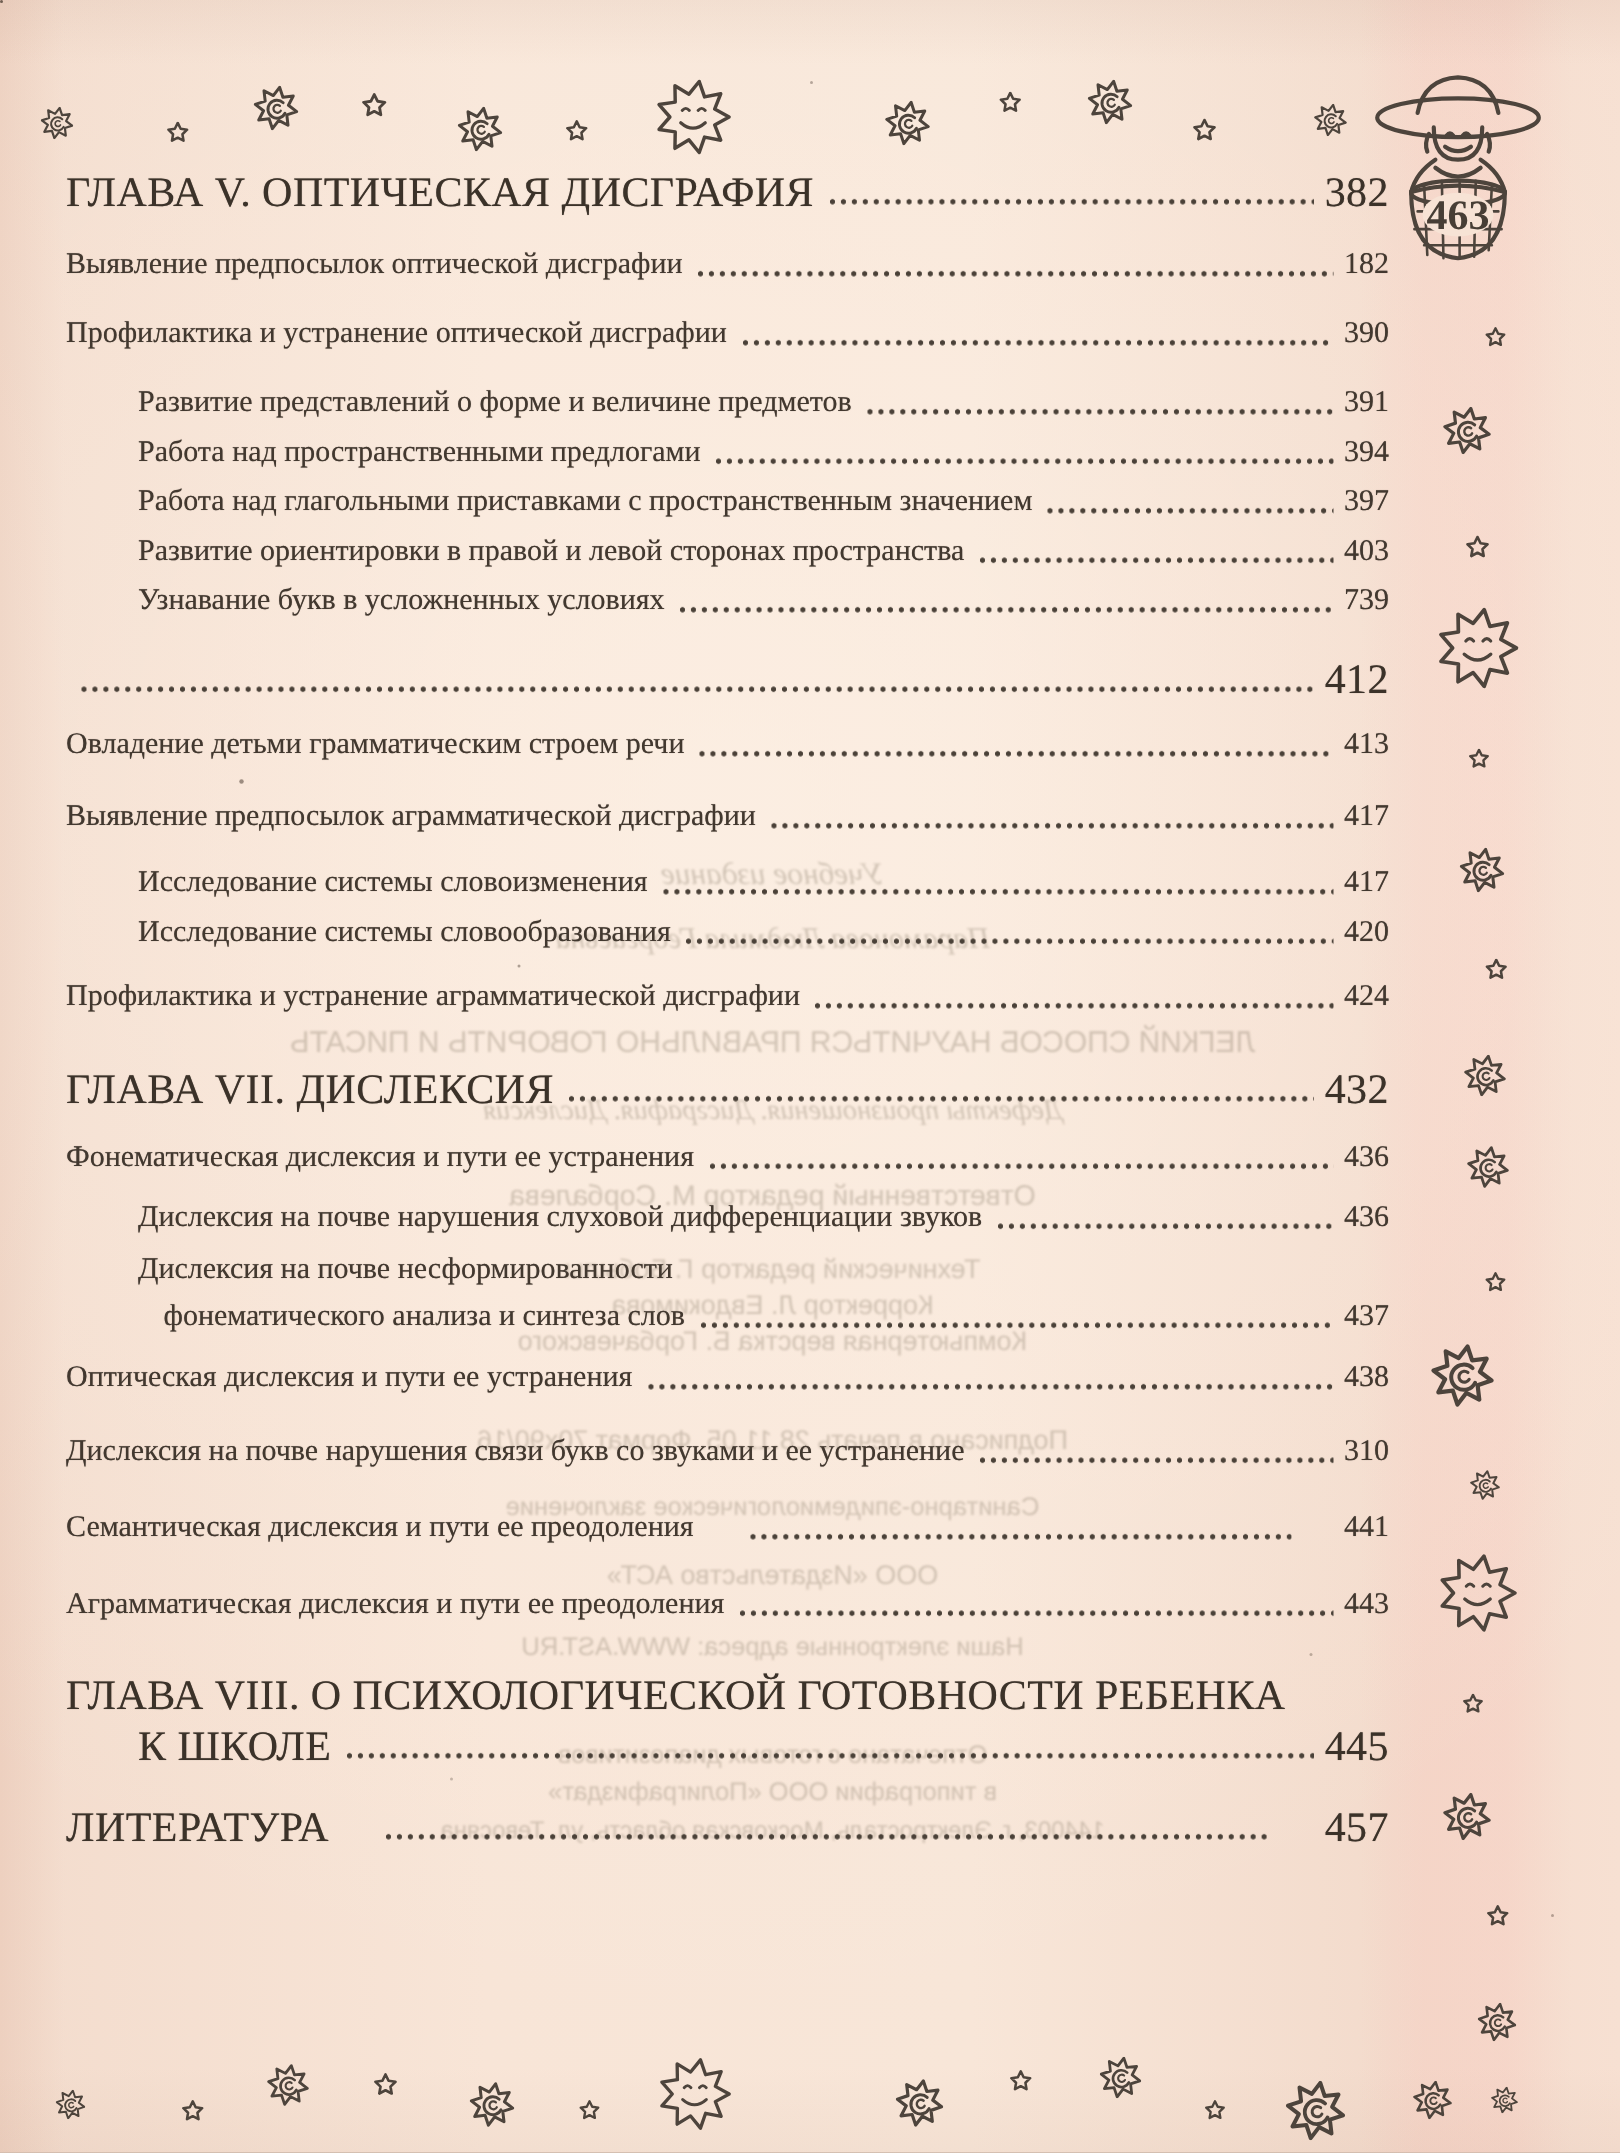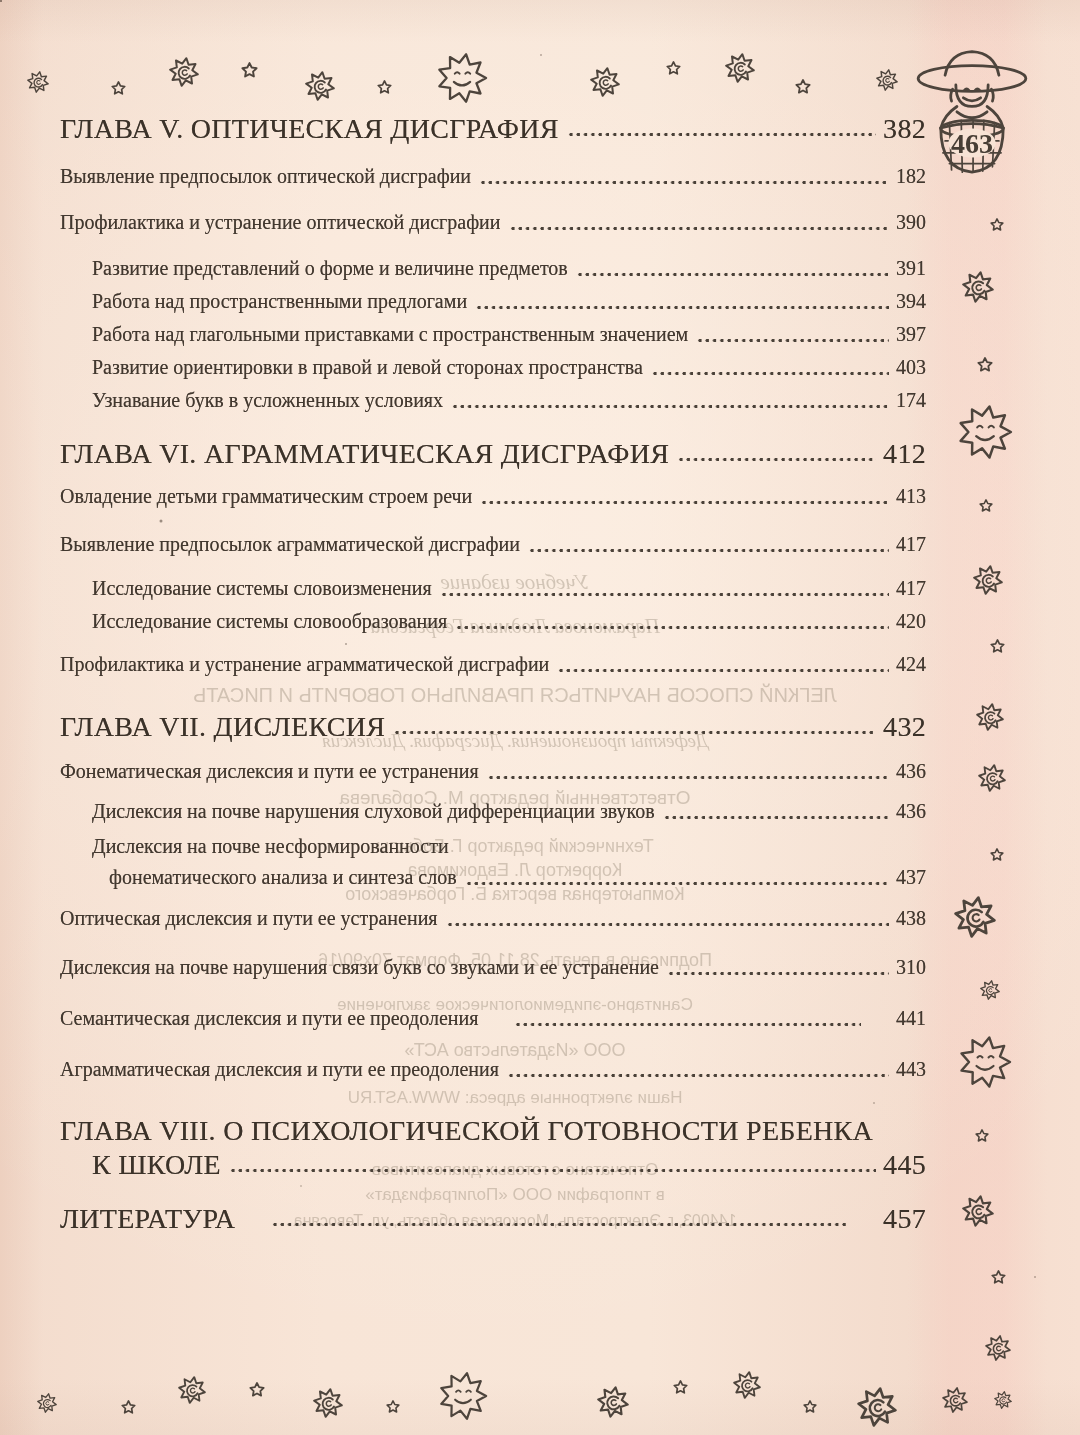--- a/index.html
+++ b/index.html
@@ -25,21 +25,21 @@
   .row{
     position:absolute;
     right:154px;
     display:flex;align-items:baseline;
     height:33px;line-height:33px;
     color:#42382f;
     font-size:20px;
     text-shadow:0 0 0.5px rgba(66,56,47,0.65);
     white-space:nowrap;
   }
-  .row.lvl0{left:60px;}
+  .row.lvl0{left:44px;}
   .row.lvl1{left:92px;}
   .row.lvl2{left:109px;}
   .row.chapter{font-size:28px;color:#3b3229;letter-spacing:0.3px;}
   .title{flex:0 1 auto;overflow:visible;}
   .leader{
     flex:1 1 10px;min-width:10px;
     align-self:flex-end;
     height:9px;margin:0 5px 6px 9px;
     background-image:radial-gradient(circle at 3px 4.5px, #4a4138 1.5px, rgba(74,65,56,0) 2.0px);
     background-size:7.3px 9px;background-repeat:repeat-x;
@@ -302,24 +302,23 @@
         <span class="pg">397</span>
       </div>
       <div class="row lvl1" style="top: 351px;">
         <span class="title">Развитие ориентировки в правой и левой сторонах пространства</span>
         <span class="leader"></span>
         <span class="pg">403</span>
       </div>
       <div class="row lvl1" style="top: 384px;">
         <span class="title">Узнавание букв в усложненных условиях</span>
         <span class="leader"></span>
-        <span class="pg">174</span>
+        <span class="pg">739</span>
       </div>
       <div class="row lvl0 chapter" style="top: 437px;">
-        <span class="title">ГЛАВА VI. АГРАММАТИЧЕСКАЯ ДИСГРАФИЯ</span>
         <span class="leader"></span>
         <span class="pg">412</span>
       </div>
       <div class="row lvl0" style="top: 480px;">
         <span class="title">Овладение детьми грамматическим строем речи</span>
         <span class="leader"></span>
         <span class="pg">413</span>
       </div>
       <div class="row lvl0" style="top: 528px;">
         <span class="title">Выявление предпосылок аграмматической дисграфии</span>

